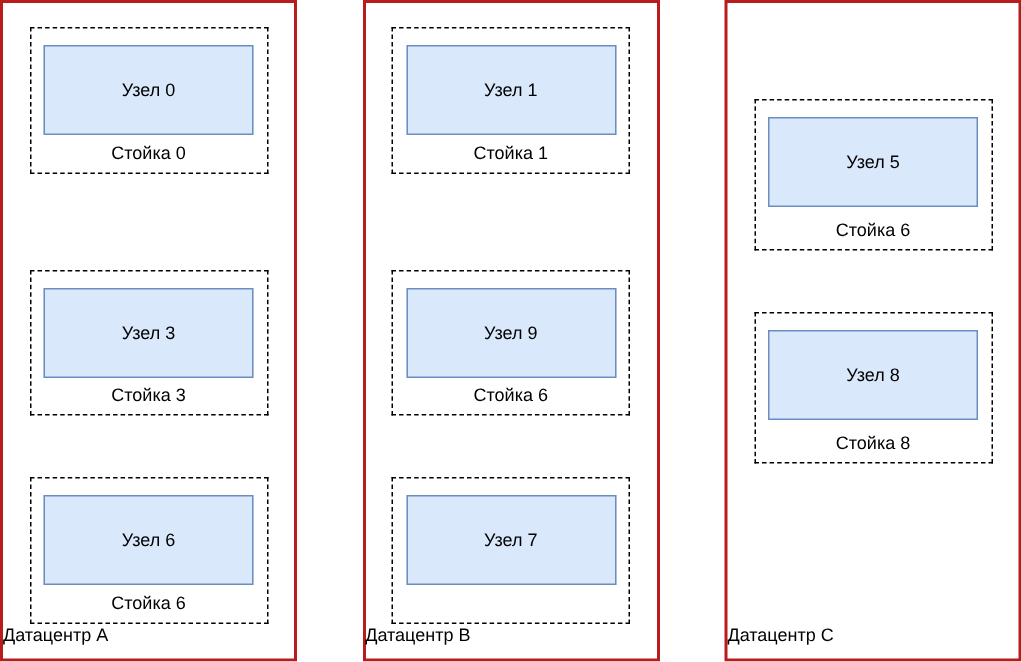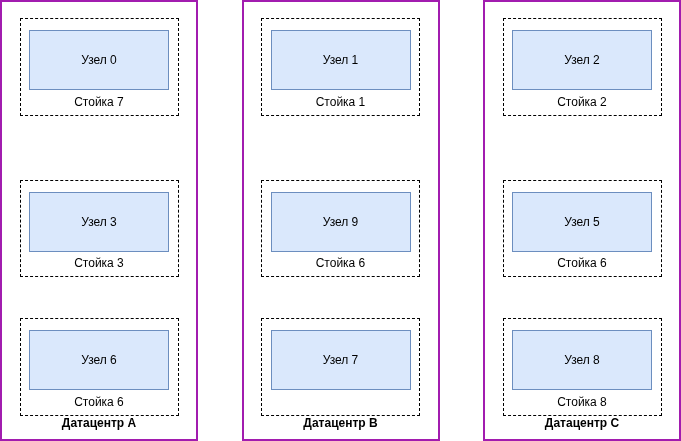--- a/index.html
+++ b/index.html
@@ -16,21 +16,21 @@
     box-sizing: border-box;
     font-family: "Liberation Sans", sans-serif;
     font-size: 12px;
     color: #000000;
     background: #ffffff;
   }
   .dc {
     width: 198px;
     height: 441px;
     box-sizing: border-box;
-    border: 2px solid #a21caf;
+    border: 2px solid #b91c1c;
     background: #ffffff;
     display: flex;
     flex-direction: column;
   }
   .rack {
     width: 159px;
     height: 101px;
     box-sizing: border-box;
     border: 1px dashed #000000;
     margin-left: auto;
@@ -55,37 +55,36 @@
     text-align: center;
   }
   .rack-label {
     margin-top: auto;
     text-align: center;
     padding-bottom: 6px;
     white-space: nowrap;
   }
   .dc-label {
     margin-top: auto;
-    text-align: center;
+    text-align: left;
     padding-bottom: 9px;
     white-space: nowrap;
-    font-weight: bold;
   }
 </style>
 </head>
 <body>
 
 <div class="canvas">
 
   <section class="dc">
     <div class="rack rack-0">
       <div class="node">
         <span>Узел 0</span>
       </div>
-      <div class="rack-label">Стойка 7</div>
+      <div class="rack-label">Стойка 0</div>
     </div>
     <div class="rack rack-1">
       <div class="node">
         <span>Узел 3</span>
       </div>
       <div class="rack-label">Стойка 3</div>
     </div>
     <div class="rack rack-2">
       <div class="node">
         <span>Узел 6</span>
@@ -110,26 +109,20 @@
     </div>
     <div class="rack rack-2">
       <div class="node">
         <span>Узел 7</span>
       </div>
     </div>
     <div class="dc-label">Датацентр B</div>
   </section>
 
   <section class="dc">
-    <div class="rack rack-0">
-      <div class="node">
-        <span>Узел 2</span>
-      </div>
-      <div class="rack-label">Стойка 2</div>
-    </div>
     <div class="rack rack-1">
       <div class="node">
         <span>Узел 5</span>
       </div>
       <div class="rack-label">Стойка 6</div>
     </div>
     <div class="rack rack-2">
       <div class="node">
         <span>Узел 8</span>
       </div>

